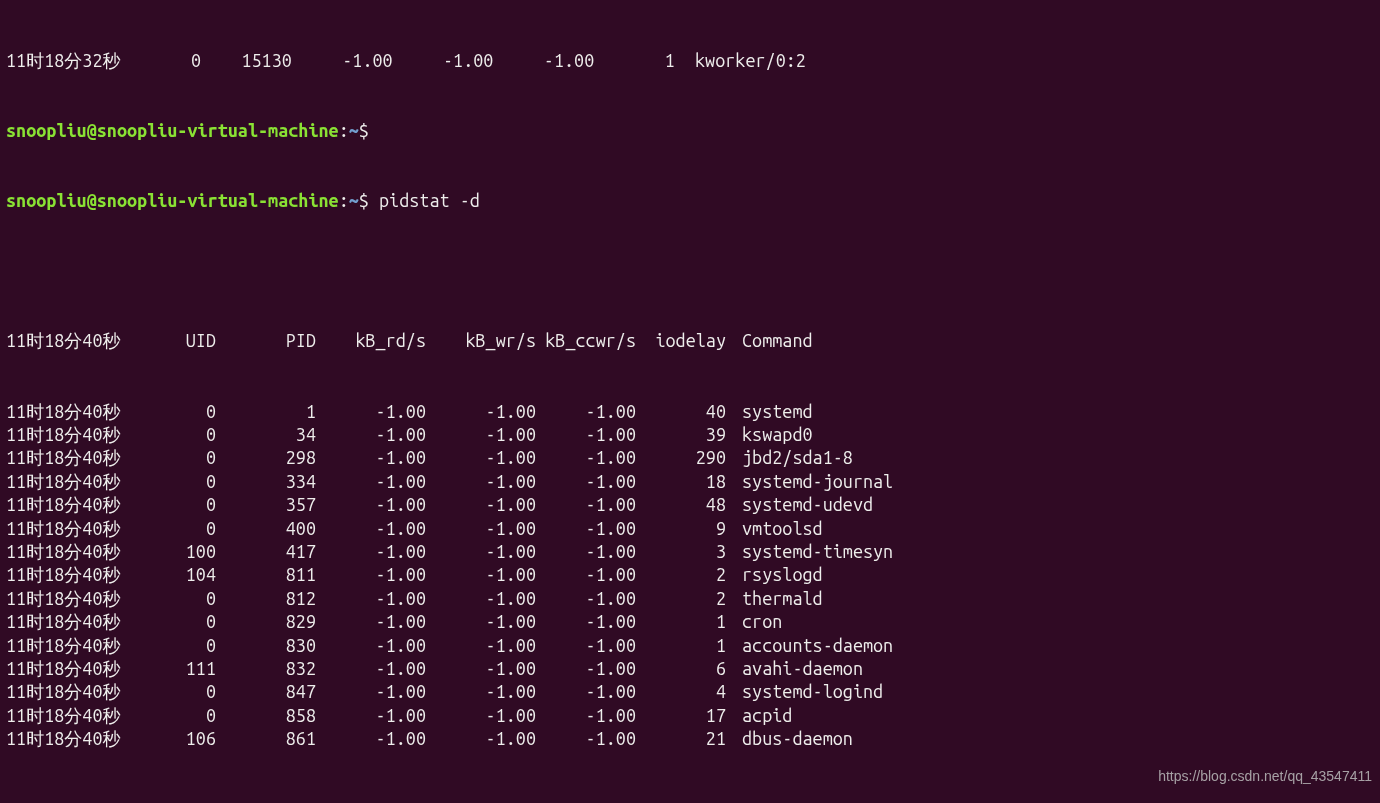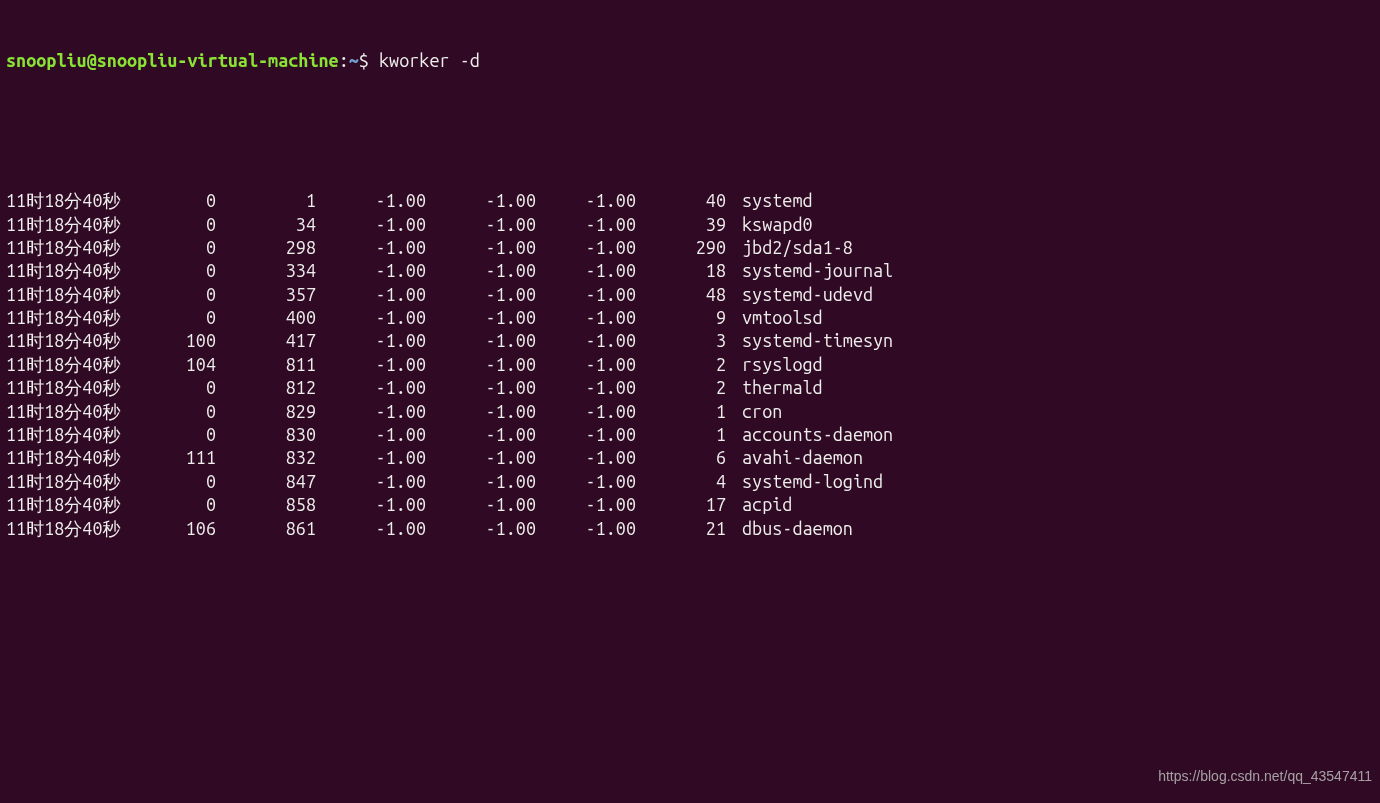--- a/index.html
+++ b/index.html
@@ -43,18 +43,21 @@
     color:#bbb;
     font-family: Arial, sans-serif;
     font-size:14px;
     opacity:0.85;
   }
 </style>
 </head>
 <body>
 
 <div class="terminal">
-  <span class="line"><span class="user">snoopliu</span><span class="user">@</span><span class="host">snoopliu-virtual-machine</span><span class="prompt-dollar">:</span><span class="path">~</span><span class="prompt-dollar">$</span> <span class="cmd">kworker -d</span></span>
+  <span class="line">11时18分32秒       0    15130     -1.00     -1.00     -1.00       1  kworker/0:2</span>
+  <span class="line"><span class="user">snoopliu</span><span class="user">@</span><span class="host">snoopliu-virtual-machine</span><span class="prompt-dollar">:</span><span class="path">~</span><span class="prompt-dollar">$</span></span>
+  <span class="line"><span class="user">snoopliu</span><span class="user">@</span><span class="host">snoopliu-virtual-machine</span><span class="prompt-dollar">:</span><span class="path">~</span><span class="prompt-dollar">$</span> <span class="cmd">pidstat -d</span></span>
   <span class="line">&nbsp;</span>
+  <span class="hdr"><span class="c-time">11时18分40秒</span><span class="c-uid">UID</span><span class="c-pid">PID</span><span class="c-rd">kB_rd/s</span><span class="c-wr">kB_wr/s</span><span class="c-ccwr">kB_ccwr/s</span><span class="c-iod">iodelay</span><span class="c-cmd">Command</span></span>
   <div id="rows-container"><span class="row"><span class="c-time">11时18分40秒</span><span class="c-uid">0</span><span class="c-pid">1</span><span class="c-rd">-1.00</span><span class="c-wr">-1.00</span><span class="c-ccwr">-1.00</span><span class="c-iod">40</span><span class="c-cmd">systemd</span></span><span class="row"><span class="c-time">11时18分40秒</span><span class="c-uid">0</span><span class="c-pid">34</span><span class="c-rd">-1.00</span><span class="c-wr">-1.00</span><span class="c-ccwr">-1.00</span><span class="c-iod">39</span><span class="c-cmd">kswapd0</span></span><span class="row"><span class="c-time">11时18分40秒</span><span class="c-uid">0</span><span class="c-pid">298</span><span class="c-rd">-1.00</span><span class="c-wr">-1.00</span><span class="c-ccwr">-1.00</span><span class="c-iod">290</span><span class="c-cmd">jbd2/sda1-8</span></span><span class="row"><span class="c-time">11时18分40秒</span><span class="c-uid">0</span><span class="c-pid">334</span><span class="c-rd">-1.00</span><span class="c-wr">-1.00</span><span class="c-ccwr">-1.00</span><span class="c-iod">18</span><span class="c-cmd">systemd-journal</span></span><span class="row"><span class="c-time">11时18分40秒</span><span class="c-uid">0</span><span class="c-pid">357</span><span class="c-rd">-1.00</span><span class="c-wr">-1.00</span><span class="c-ccwr">-1.00</span><span class="c-iod">48</span><span class="c-cmd">systemd-udevd</span></span><span class="row"><span class="c-time">11时18分40秒</span><span class="c-uid">0</span><span class="c-pid">400</span><span class="c-rd">-1.00</span><span class="c-wr">-1.00</span><span class="c-ccwr">-1.00</span><span class="c-iod">9</span><span class="c-cmd">vmtoolsd</span></span><span class="row"><span class="c-time">11时18分40秒</span><span class="c-uid">100</span><span class="c-pid">417</span><span class="c-rd">-1.00</span><span class="c-wr">-1.00</span><span class="c-ccwr">-1.00</span><span class="c-iod">3</span><span class="c-cmd">systemd-timesyn</span></span><span class="row"><span class="c-time">11时18分40秒</span><span class="c-uid">104</span><span class="c-pid">811</span><span class="c-rd">-1.00</span><span class="c-wr">-1.00</span><span class="c-ccwr">-1.00</span><span class="c-iod">2</span><span class="c-cmd">rsyslogd</span></span><span class="row"><span class="c-time">11时18分40秒</span><span class="c-uid">0</span><span class="c-pid">812</span><span class="c-rd">-1.00</span><span class="c-wr">-1.00</span><span class="c-ccwr">-1.00</span><span class="c-iod">2</span><span class="c-cmd">thermald</span></span><span class="row"><span class="c-time">11时18分40秒</span><span class="c-uid">0</span><span class="c-pid">829</span><span class="c-rd">-1.00</span><span class="c-wr">-1.00</span><span class="c-ccwr">-1.00</span><span class="c-iod">1</span><span class="c-cmd">cron</span></span><span class="row"><span class="c-time">11时18分40秒</span><span class="c-uid">0</span><span class="c-pid">830</span><span class="c-rd">-1.00</span><span class="c-wr">-1.00</span><span class="c-ccwr">-1.00</span><span class="c-iod">1</span><span class="c-cmd">accounts-daemon</span></span><span class="row"><span class="c-time">11时18分40秒</span><span class="c-uid">111</span><span class="c-pid">832</span><span class="c-rd">-1.00</span><span class="c-wr">-1.00</span><span class="c-ccwr">-1.00</span><span class="c-iod">6</span><span class="c-cmd">avahi-daemon</span></span><span class="row"><span class="c-time">11时18分40秒</span><span class="c-uid">0</span><span class="c-pid">847</span><span class="c-rd">-1.00</span><span class="c-wr">-1.00</span><span class="c-ccwr">-1.00</span><span class="c-iod">4</span><span class="c-cmd">systemd-logind</span></span><span class="row"><span class="c-time">11时18分40秒</span><span class="c-uid">0</span><span class="c-pid">858</span><span class="c-rd">-1.00</span><span class="c-wr">-1.00</span><span class="c-ccwr">-1.00</span><span class="c-iod">17</span><span class="c-cmd">acpid</span></span><span class="row"><span class="c-time">11时18分40秒</span><span class="c-uid">106</span><span class="c-pid">861</span><span class="c-rd">-1.00</span><span class="c-wr">-1.00</span><span class="c-ccwr">-1.00</span><span class="c-iod">21</span><span class="c-cmd">dbus-daemon</span></span></div>
 </div>
 
 <div class="watermark">https://blog.csdn.net/qq_43547411</div>
 
 </body></html>

